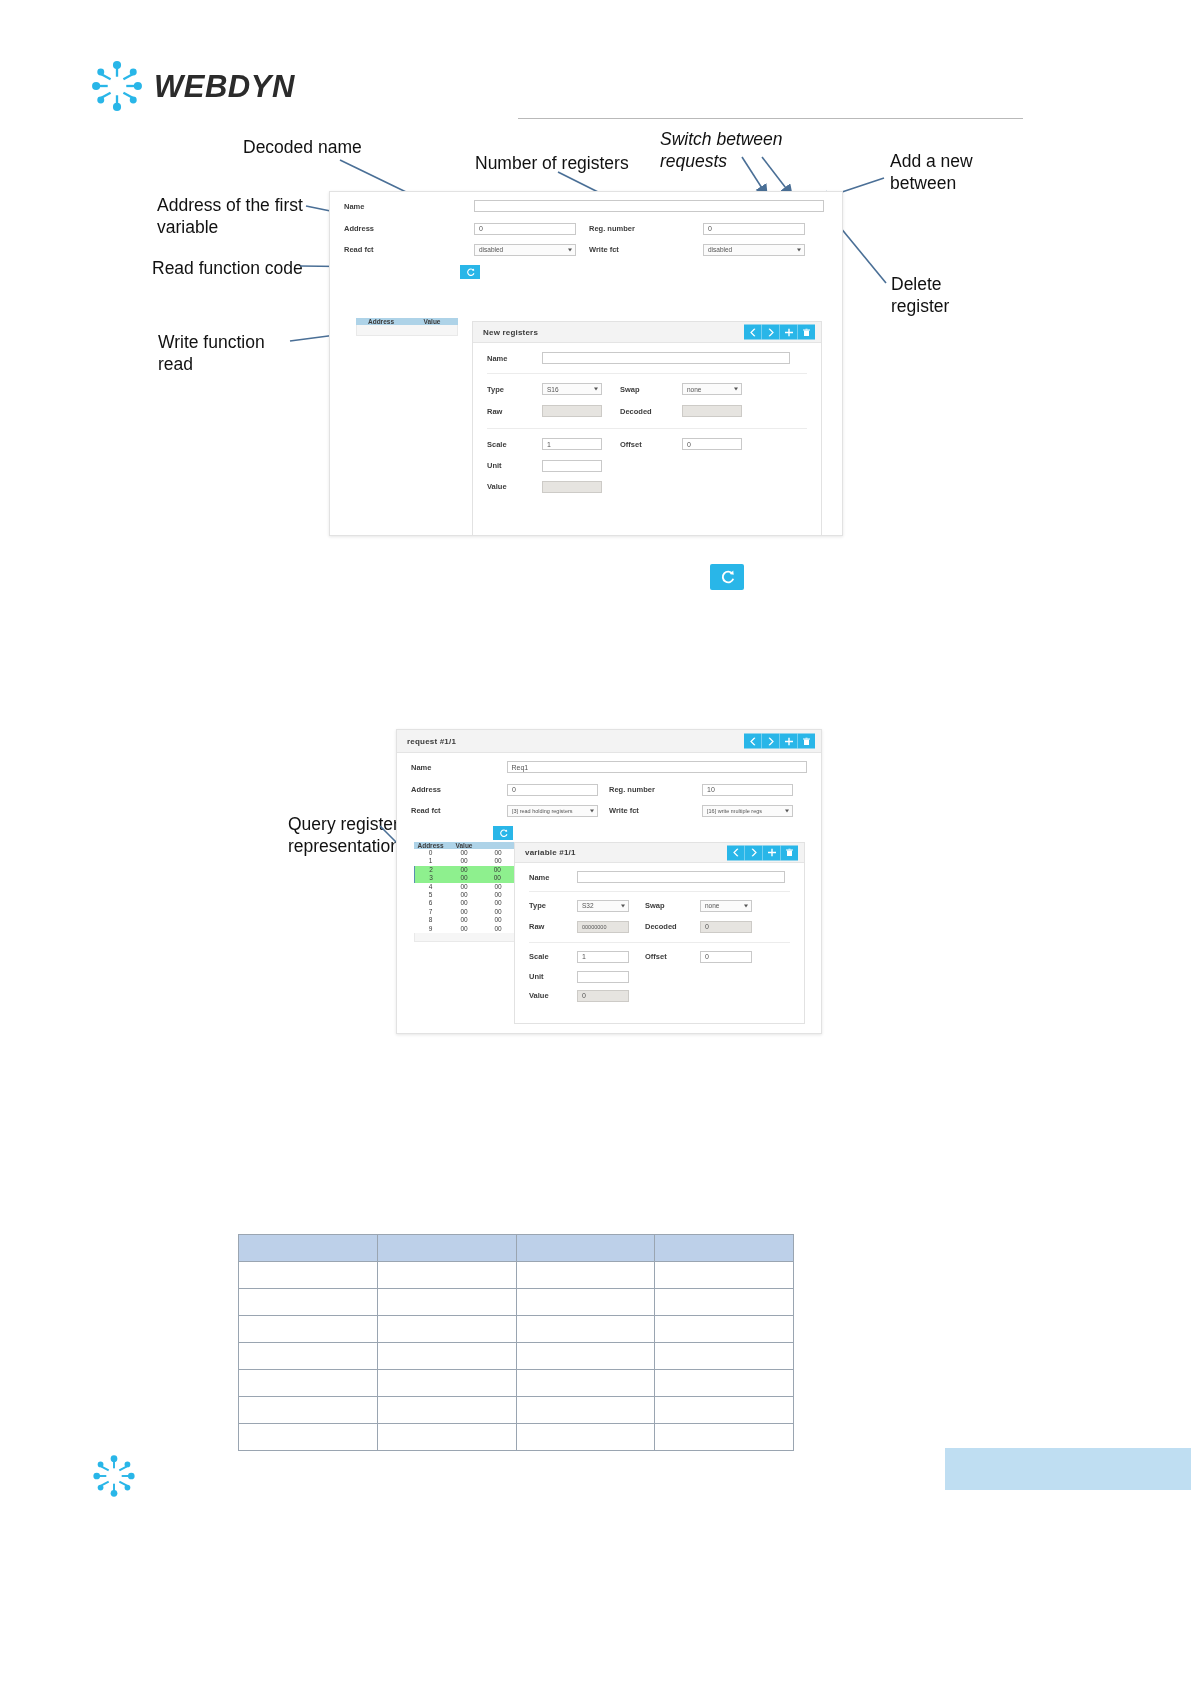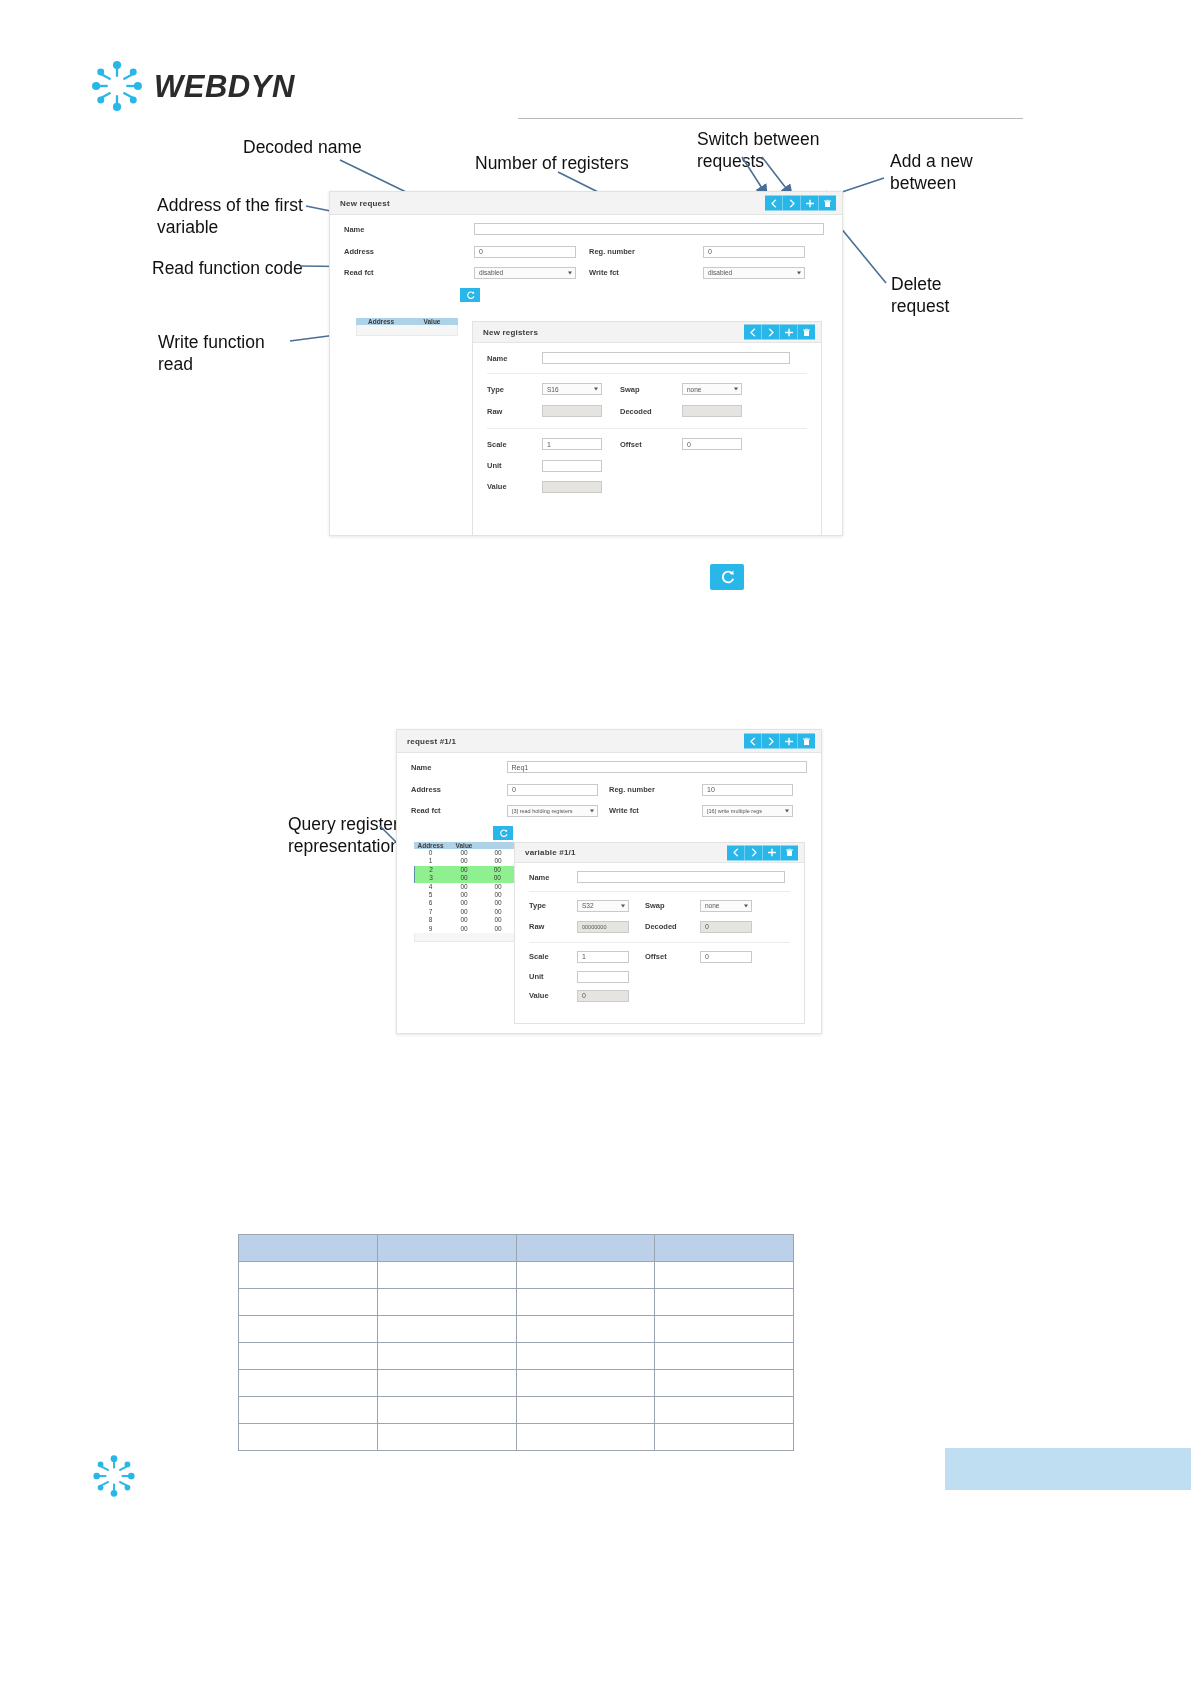--- a/index.html
+++ b/index.html
@@ -75,25 +75,25 @@
       <circle cx="22" cy="26" r="6"></circle>
         <rect x="22" y="32" width="18" height="4" transform="rotate(28 31 34)"></rect>
     </g>
   </svg>
   <div class="logo-text">WEBDYN</div>
 </div>
 <div class="header-rule"></div>
 
 <div class="callout" style="left:243px;top:136px;width:180px;">Decoded name</div>
 <div class="callout" style="left:475px;top:152px;width:200px;">Number of registers</div>
-<div class="callout" style="left:697px;top:128px;width:140px;">Switch between requests</div>
+<div class="callout" style="left:660px;top:128px;width:140px;font-style:italic;">Switch between requests</div>
 <div class="callout" style="left:890px;top:150px;width:120px;">Add a new between</div>
 <div class="callout" style="left:157px;top:194px;width:160px;">Address of the first variable</div>
 <div class="callout" style="left:152px;top:257px;width:200px;">Read function code</div>
-<div class="callout" style="left:891px;top:273px;width:110px;">Delete request</div>
+<div class="callout" style="left:891px;top:273px;width:110px;">Delete register</div>
 <div class="callout" style="left:158px;top:331px;width:130px;">Write function read</div>
 <div class="callout" style="left:288px;top:813px;width:150px;">Query register representation</div>
 
 <svg class="arrows">
   <defs>
     <marker id="ah" markerWidth="9" markerHeight="9" refX="7" refY="4" orient="auto">
       <path d="M0,0 L8,4 L0,8 z" fill="#4a6f96"></path>
     </marker>
   </defs>
   <g stroke="#4a6f96" stroke-width="1.6" fill="none" marker-end="url(#ah)">
@@ -105,47 +105,20 @@
     <path d="M306,206 L492,244"></path>
     <path d="M300,266 L460,268"></path>
     <path d="M886,283 L826,210"></path>
     <path d="M290,341 L466,318"></path>
     <path d="M380,826 L442,888"></path>
   </g>
 </svg>
 
 <div class="shot" style="left:329px;top:191px;width:512px;height:343px;">
 
-  <div class="panel-head" style="height:22px;">
-    <span class="panel-title">New request</span>
-    <div class="btn-group">
-      <div class="gbtn">
-        <svg width="6" height="8" viewBox="0 0 6 8">
-            <path d="M5,0 L1,4 L5,8" stroke="#fff" stroke-width="1.2" fill="none"></path>
-          </svg>
-      </div>
-      <div class="gbtn">
-        <svg width="6" height="8" viewBox="0 0 6 8">
-            <path d="M1,0 L5,4 L1,8" stroke="#fff" stroke-width="1.2" fill="none"></path>
-          </svg>
-      </div>
-      <div class="gbtn">
-        <svg width="8" height="8" viewBox="0 0 8 8">
-            <path d="M4,0 V8 M0,4 H8" stroke="#fff" stroke-width="1.4"></path>
-          </svg>
-      </div>
-      <div class="gbtn">
-        <svg width="7" height="8" viewBox="0 0 7 8">
-            <rect x="1" y="2" width="5" height="5.5" fill="#fff"></rect>
-            <rect x="0" y="1" width="7" height="1" fill="#fff"></rect>
-            <rect x="2.5" y="0" width="2" height="1" fill="#fff"></rect>
-          </svg>
-      </div>
-    </div>
-  </div>
 
   <div class="form-row" style="height:24px;margin-top:2px;">
     <span class="f-label" style="width:130px;">Name</span>
     <span class="f-input" style="width:350px;"></span>
   </div>
 
   <div class="form-row" style="height:21px;">
     <span class="f-label" style="width:130px;">Address</span>
     <span class="f-input" style="width:102px;">0</span>
     <span class="f-label" style="width:114px;padding-left:13px;">Reg. number</span>

